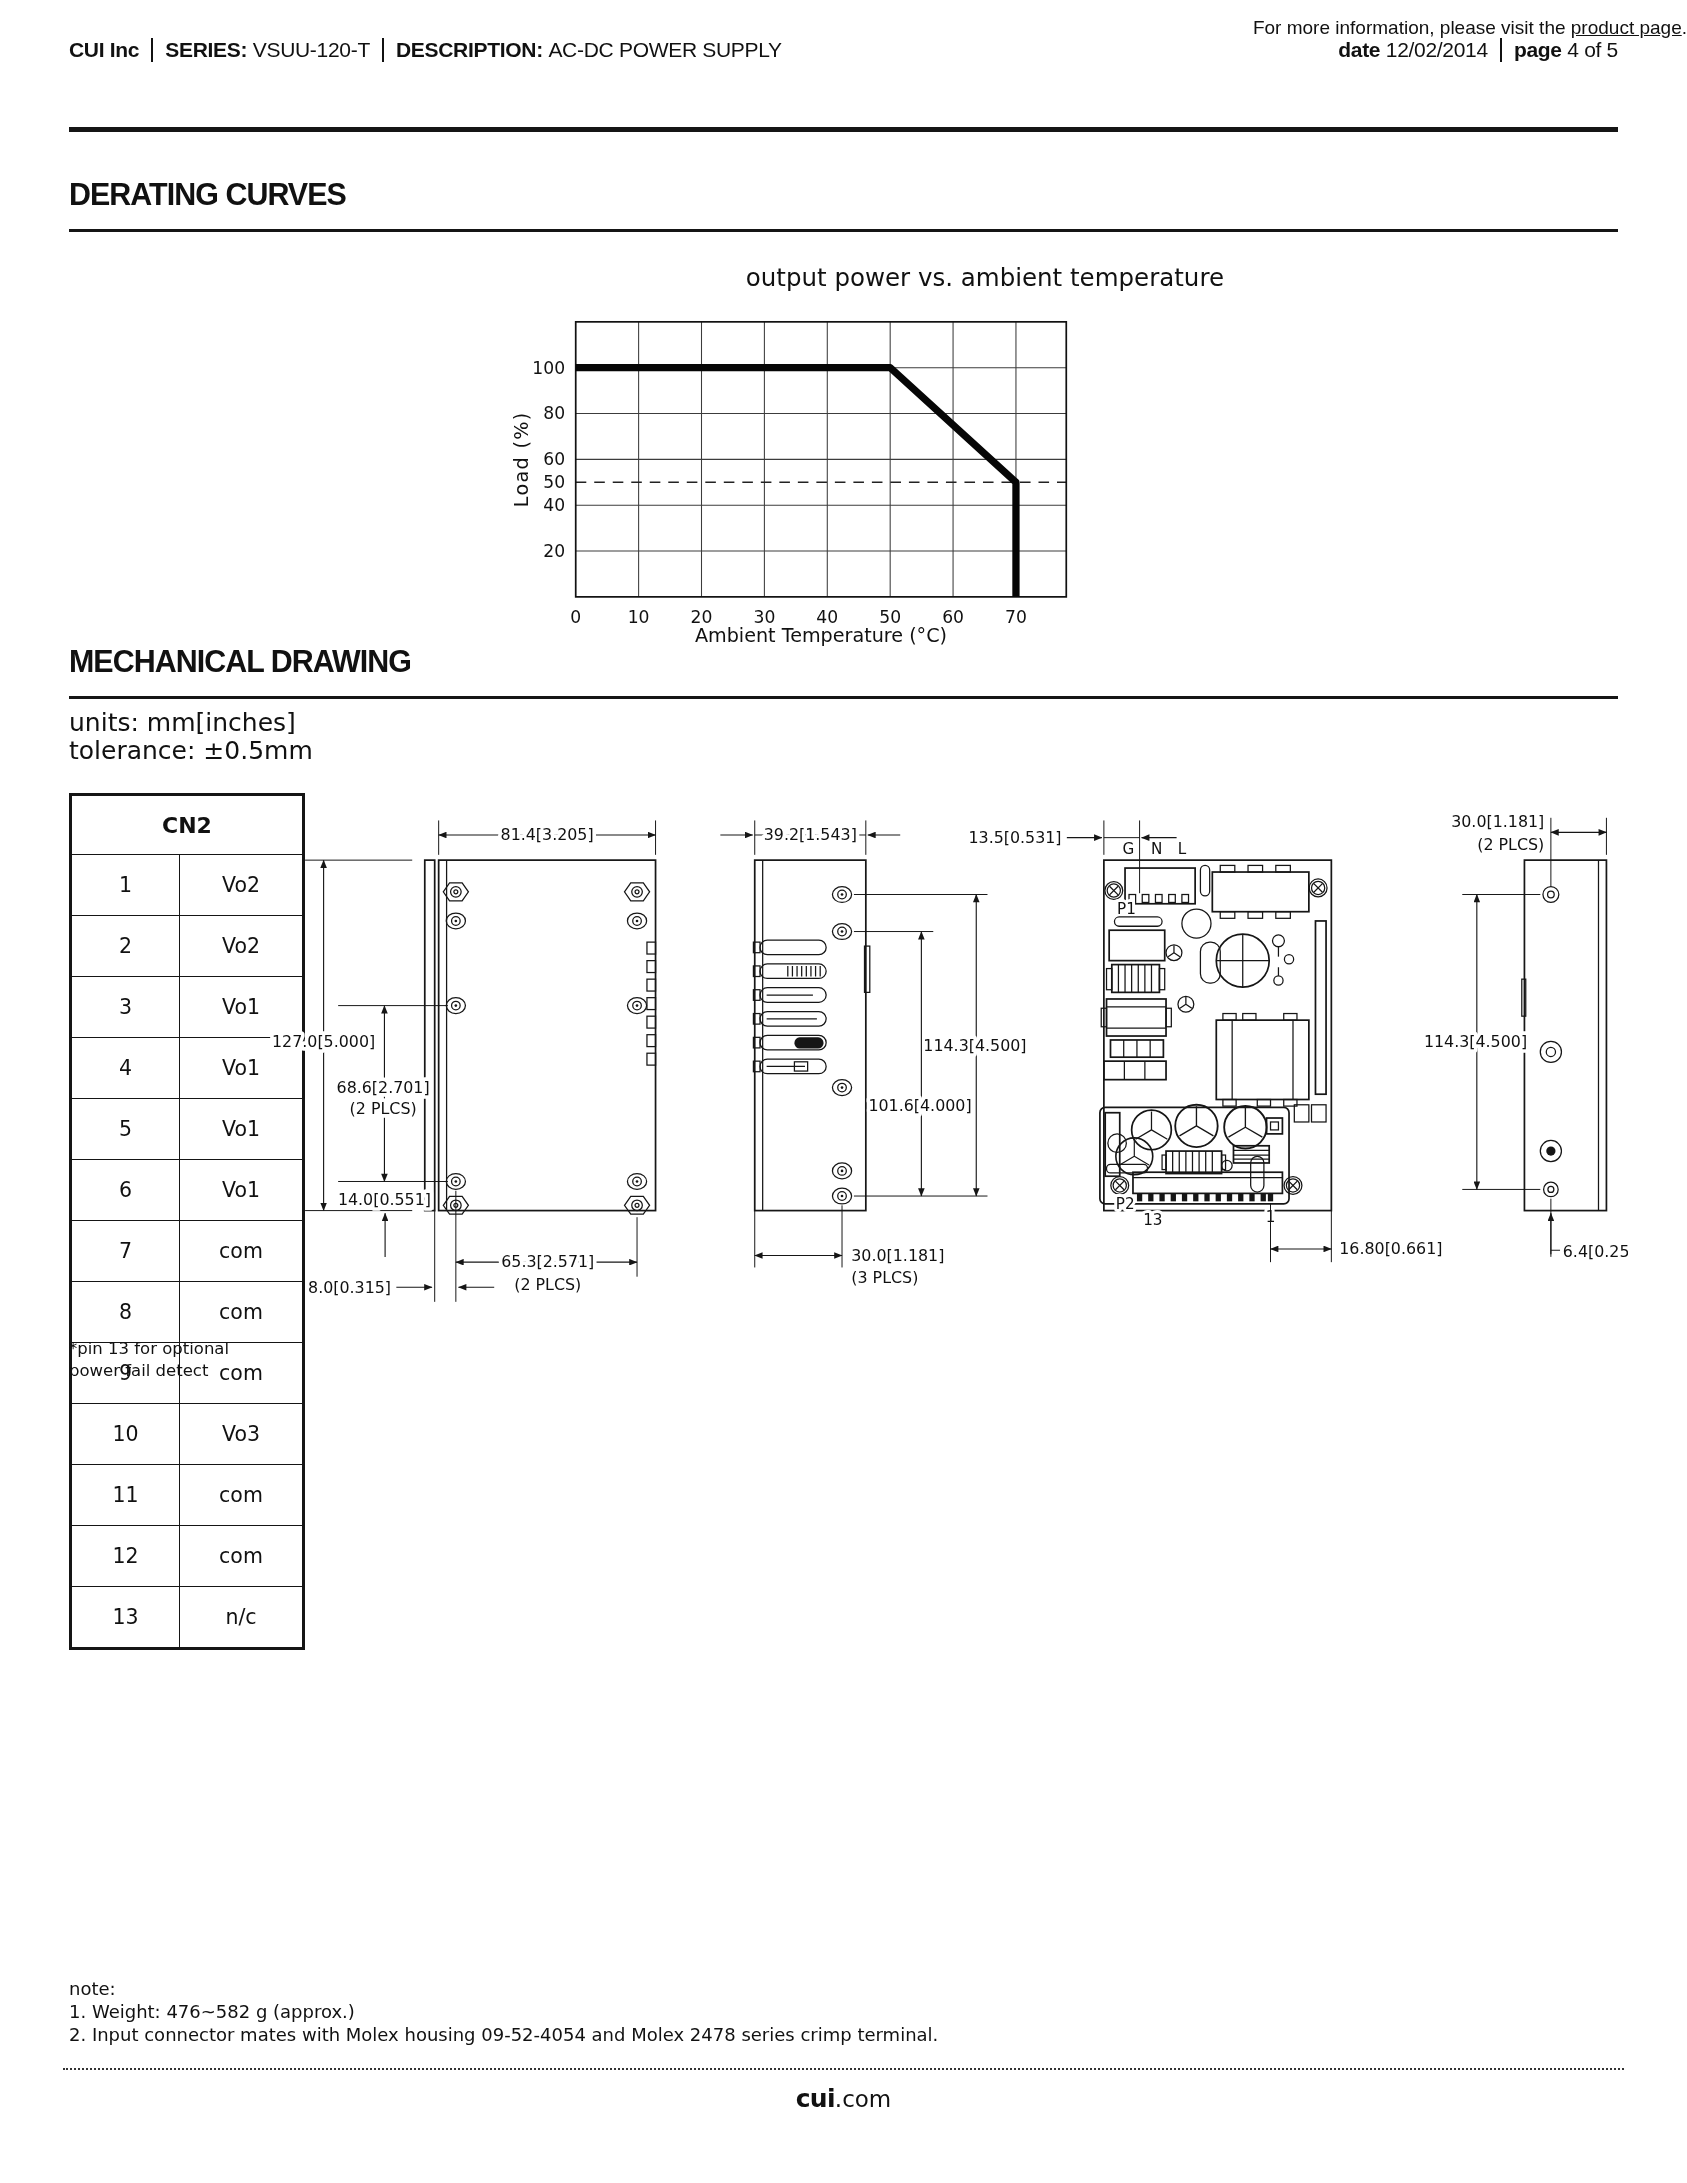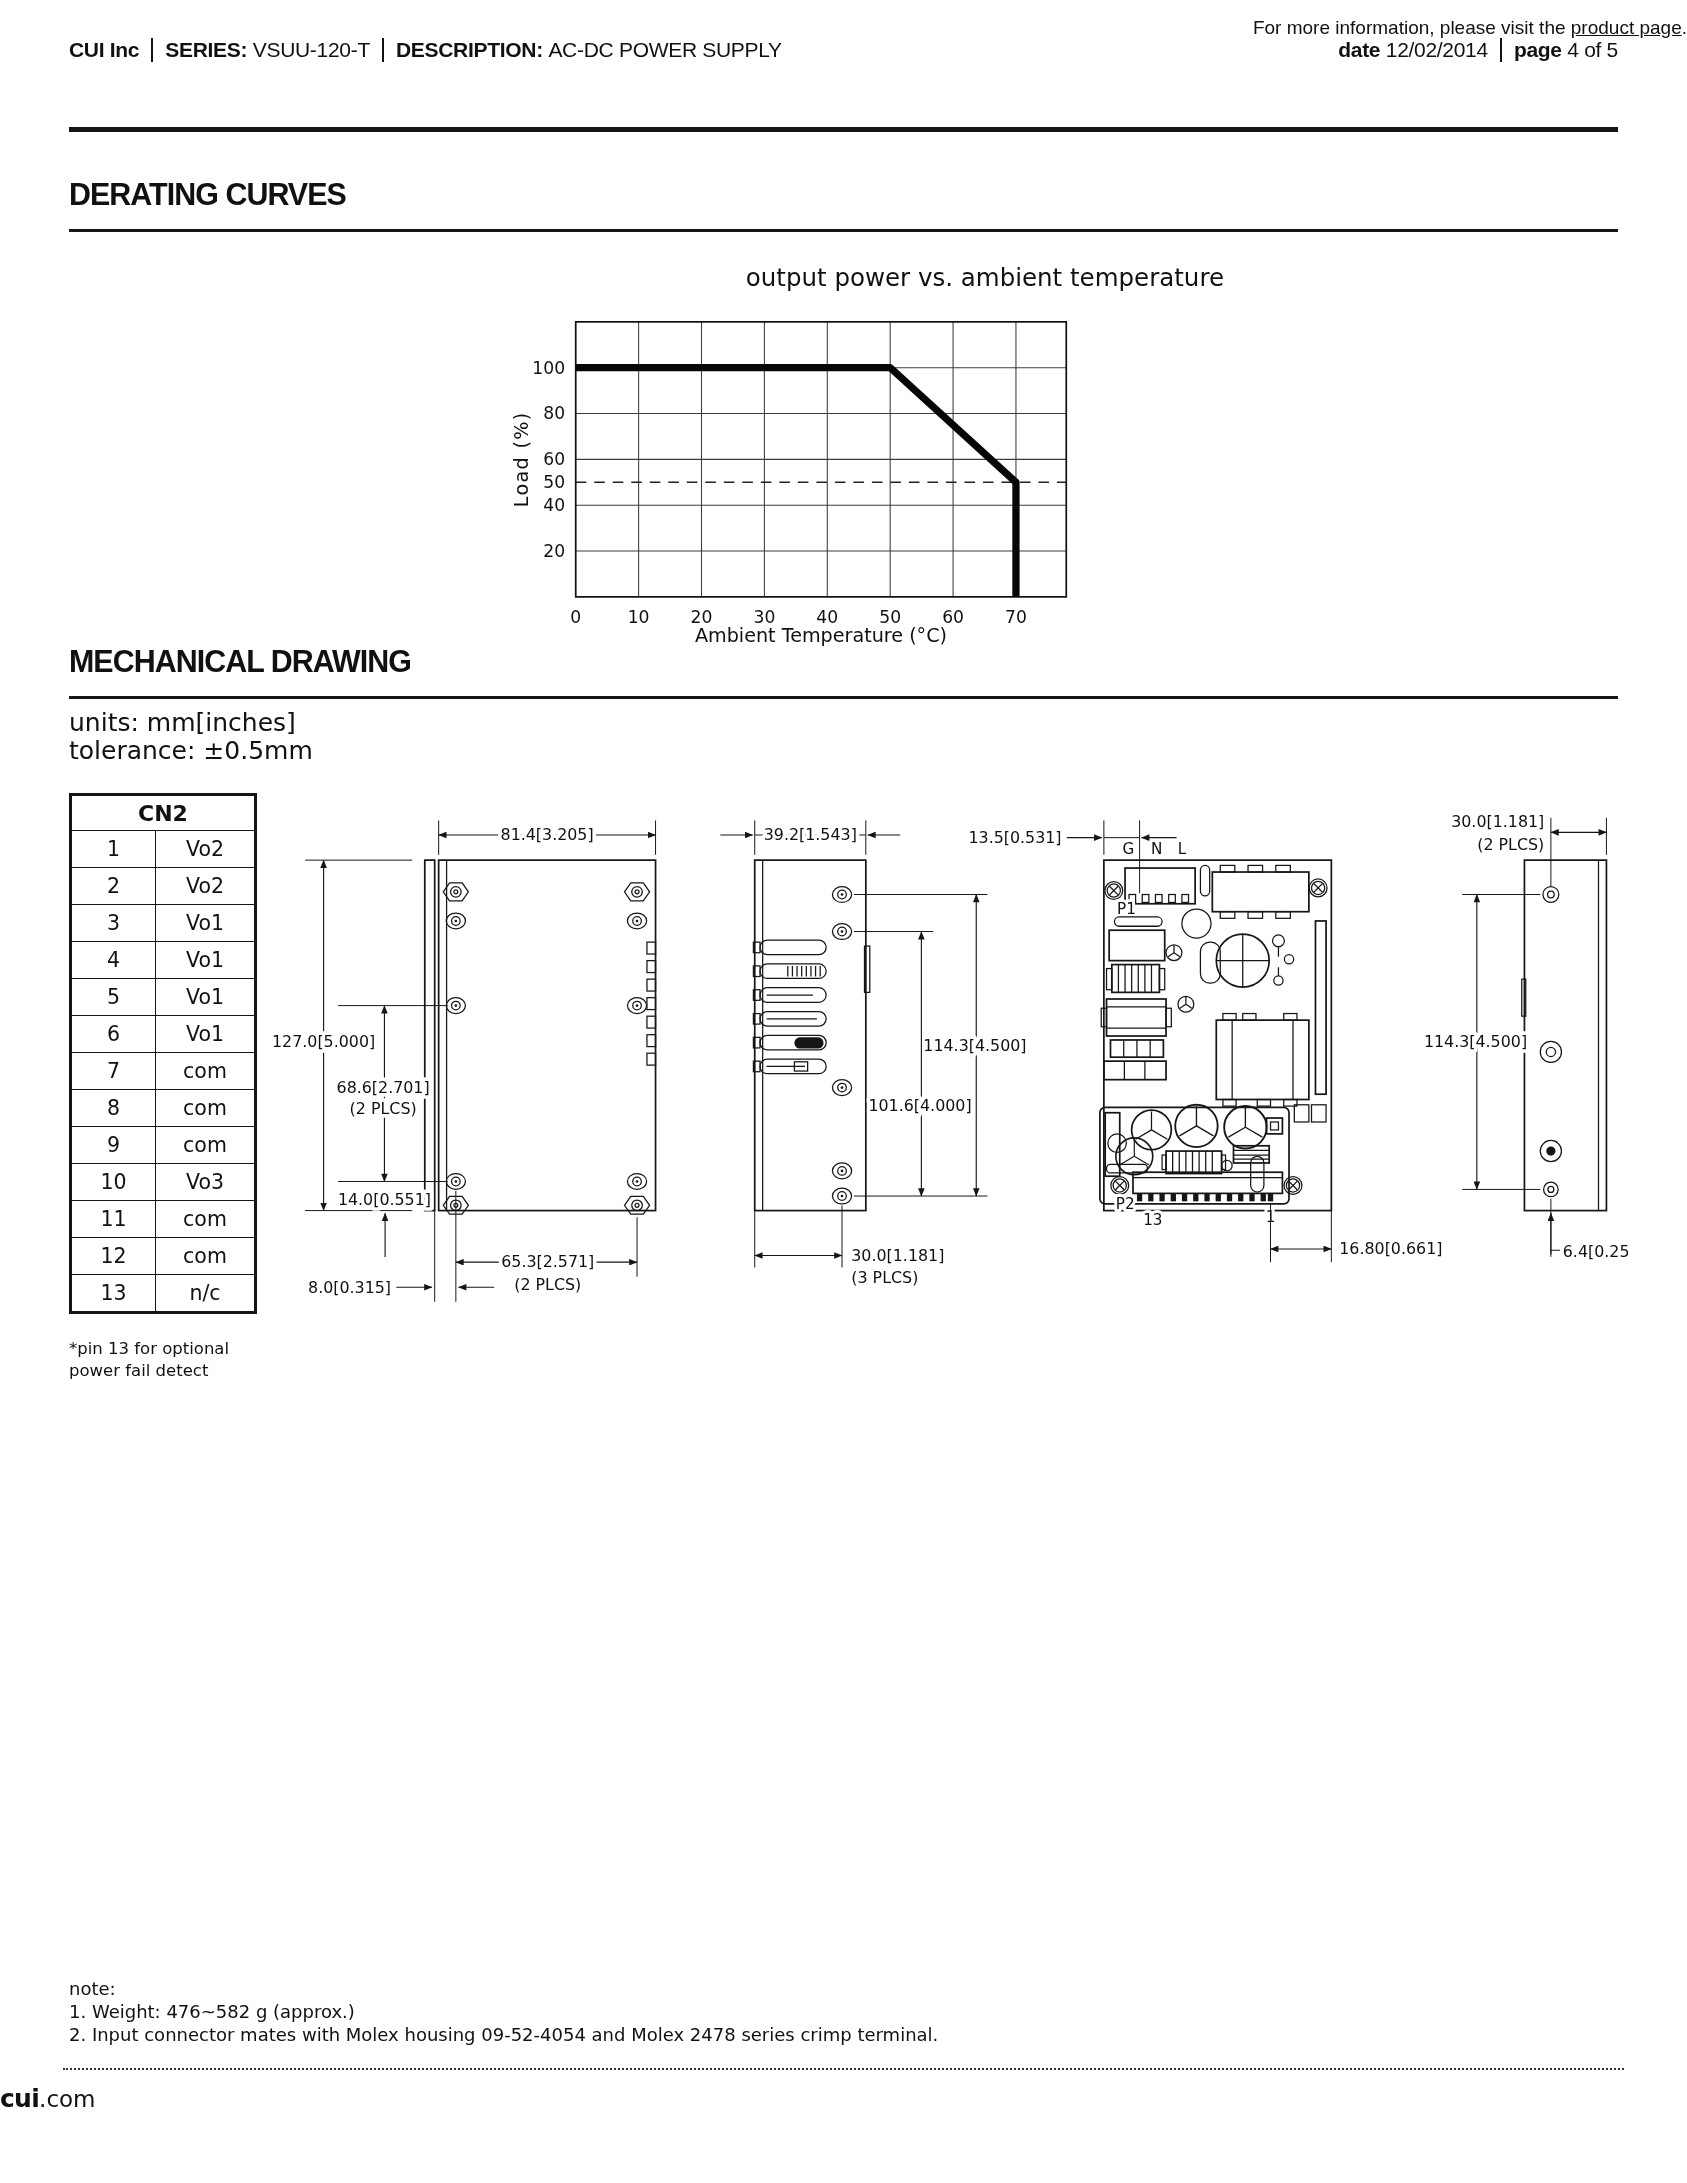--- a/index.html
+++ b/index.html
@@ -24,29 +24,29 @@
   .h2line{left:69px;right:69px;height:2.6px;background:#151515}
 
   .charttitle{left:430px;top:263px;width:794px;text-align:right;font-size:24.5px}
 
   .units{left:69px;top:709px;font-size:25px;line-height:28px}
 
   
   .cn2wrap{left:69px;top:793px}
   table.cn2{border-collapse:collapse;border:3.3px solid #151515;background:#fff}
   table.cn2 td,table.cn2 th{border:1.7px solid #151515;font-size:20.5px;text-align:center;
-      font-family:"DejaVu Sans",sans-serif;font-weight:400;padding:0;height:36px}
+      font-family:"DejaVu Sans",sans-serif;font-weight:400;padding:12px;height:36px}
   table.cn2 th{font-weight:700;font-size:22px;height:34px}
   td.cpin{width:83px} td.cnet{width:98px}
   .pinnote{left:69px;top:1338px;font-size:16.5px;line-height:22px}
 
   
   .notes{left:69px;top:1977px;font-size:18px;line-height:23px}
   .dotrule{left:63px;right:63px;top:2068px;border-top:2.6px dotted #333}
-  .footer{left:0;right:0;top:2084px;font-size:23px}
+  .footer{left:0;right:0;top:2084px;text-align:center;font-size:23px}
   .footer b{font-size:25px;letter-spacing:-0.7px}
 
   
   svg text{font-family:"DejaVu Sans",sans-serif}
   .grid{stroke:#3c3c3c;stroke-width:1.6;fill:none}
   .gridDash{stroke:#222;stroke-width:2.2;stroke-dasharray:16 12;fill:none}
   .frame{fill:none;stroke:#111;stroke-width:2.6}
   .curve{fill:none;stroke:#060606;stroke-width:11;stroke-linejoin:round}
   .tick{font-size:26px;fill:#111}
   .tx{text-anchor:middle}

